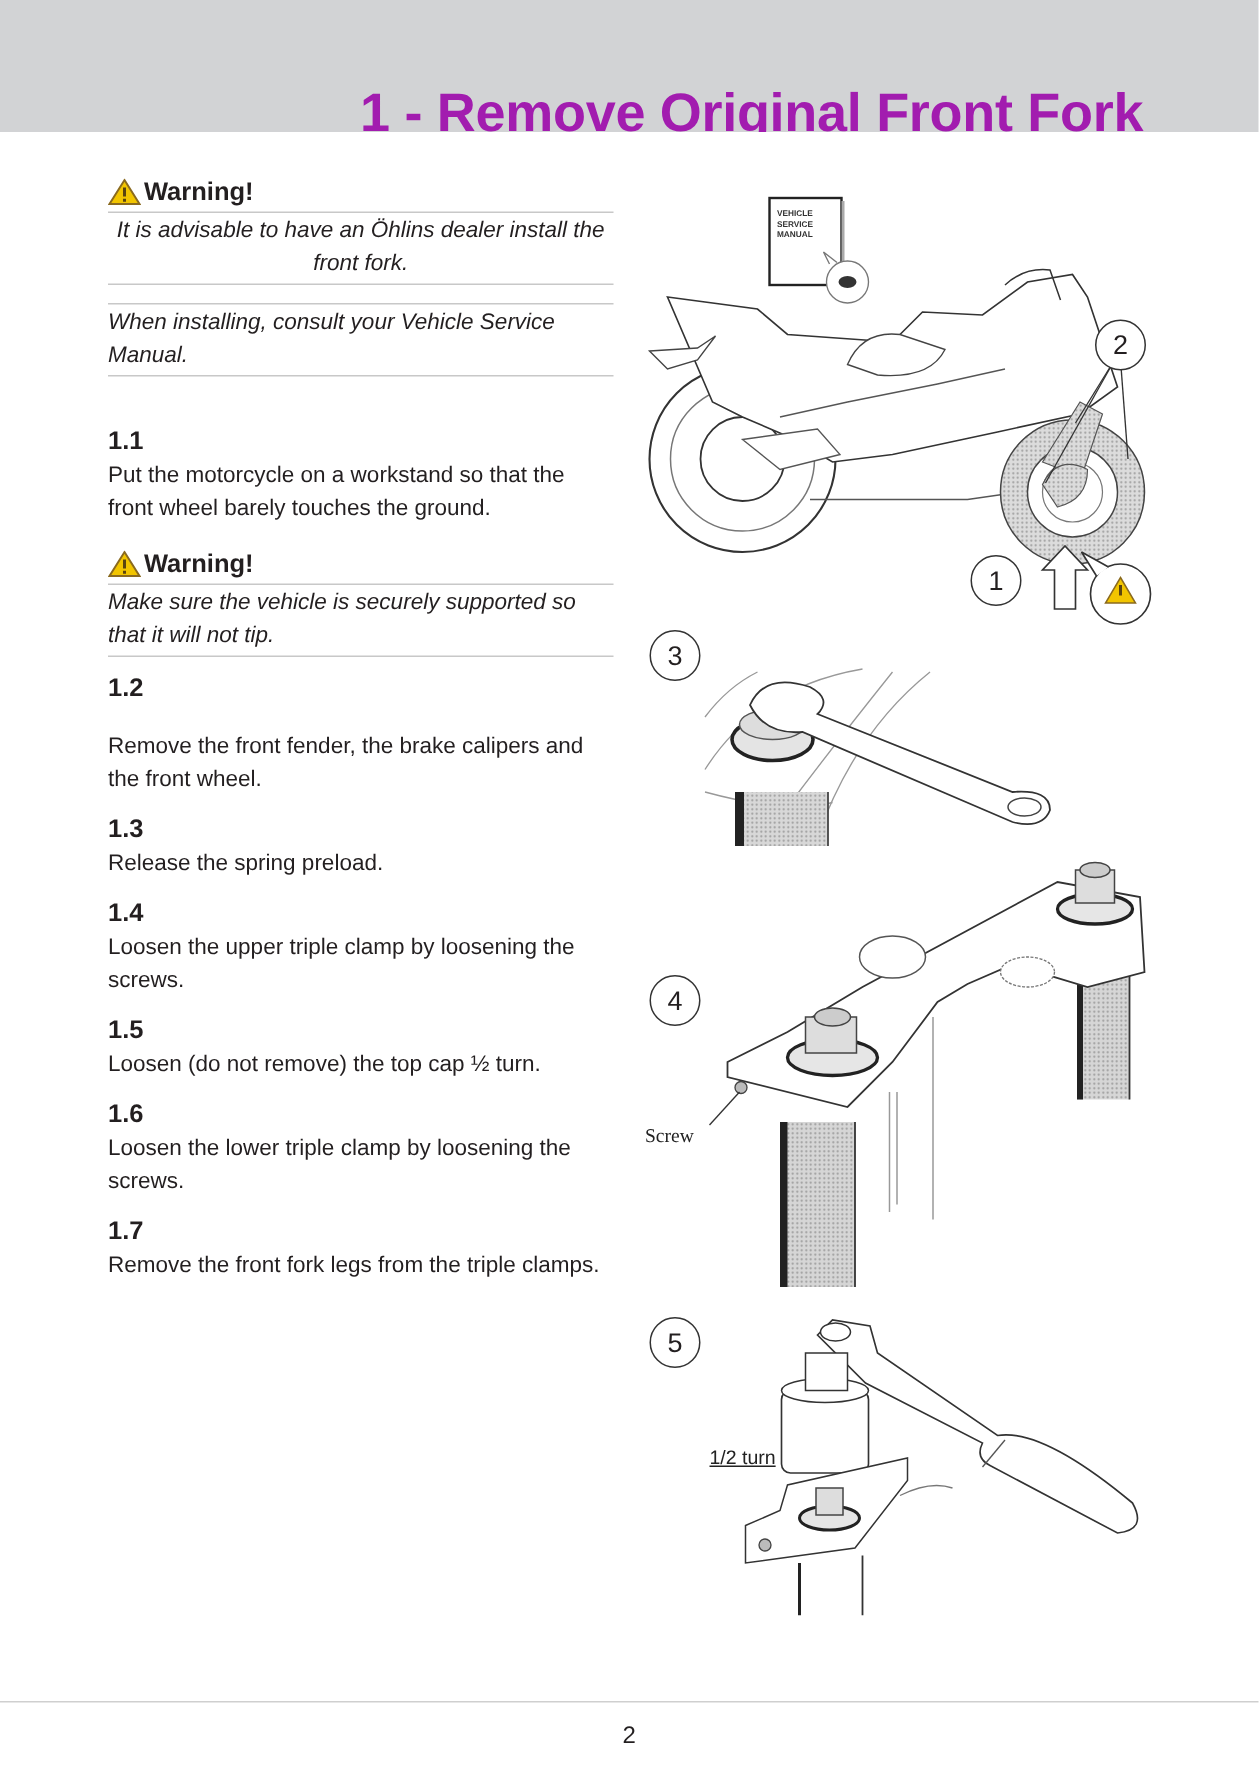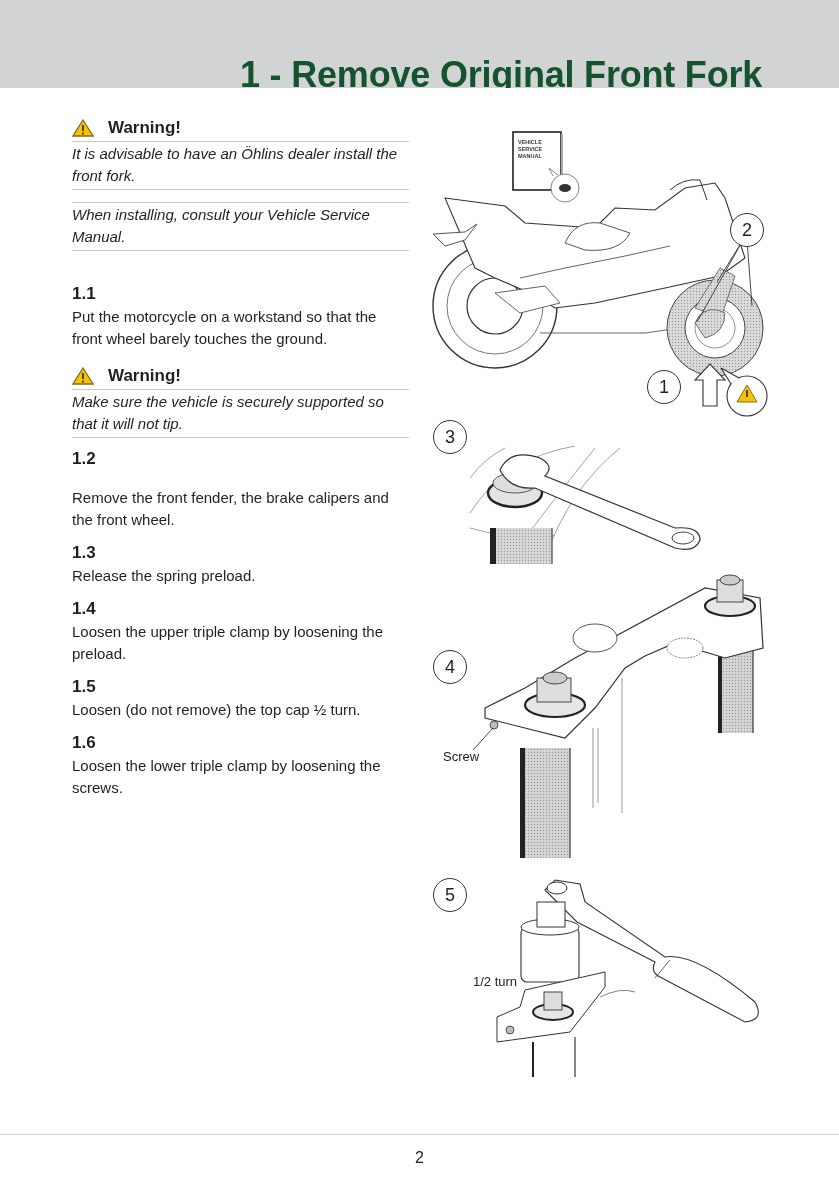--- a/index.html
+++ b/index.html
@@ -1,26 +1,26 @@
 <!DOCTYPE html>
 <html><head>
 <meta charset="utf-8">
 <style>
   html, body { margin: 0; padding: 0; background: #ffffff; }
   body { width: 839px; height: 1190px; position: relative; overflow: hidden;
          font-family: "Liberation Sans", "DejaVu Sans", sans-serif; color: #231f20; }
   .header { position: absolute; left: 0; top: 0; width: 839px; height: 88px;
             background: #d2d3d5; overflow: hidden; }
   .header-title { position: absolute; left: 240px; top: 57px; margin: 0;
-                  font-size: 36px; font-weight: bold; color: #14532d;
+                  font-size: 36px; font-weight: bold; color: #a21caf;
                   letter-spacing: -0.2px; white-space: nowrap; line-height: 1; }
   .col { position: absolute; left: 72px; top: 116px; width: 337px; }
   .rule { height: 0; border-top: 1px solid #c8c8c8; }
   .warn-head { display: flex; align-items: center; font-size: 17px; font-weight: bold;
-               height: 24px; padding-bottom: 1px; gap: 12px; }
+               height: 24px; padding-bottom: 1px; }
   .warn-head svg { margin-right: 2px; }
   .italic { font-style: italic; font-size: 15px; line-height: 22px; }
   .step-num { font-weight: bold; font-size: 17px; line-height: 22px; }
   .step-text { font-size: 15px; line-height: 22px; }
   .fig { position: absolute; }
   .callout { position: absolute; width: 34px; height: 34px; border: 1.3px solid #333;
              border-radius: 50%; background: #fff; font-size: 18px; display: flex;
              align-items: center; justify-content: center; box-sizing: border-box; }
   .label { position: absolute; font-size: 13px; color: #222; }
   .footer-rule { position: absolute; left: 0; top: 1134px; width: 839px; border-top: 1px solid #cfcfcf; }
@@ -38,21 +38,21 @@
   <div>
     <div class="warn-head">
       <svg width="22" height="18" viewBox="0 0 22 18">
         <polygon points="11,1 21,17 1,17" fill="#f2c500" stroke="#8a6a1f" stroke-width="1.3"></polygon>
         <rect x="10" y="6" width="2" height="6" fill="#5a4410"></rect>
         <rect x="10" y="13.5" width="2" height="2" fill="#5a4410"></rect>
       </svg>
       <span>Warning!</span>
     </div>
     <div class="rule"></div>
-    <div class="italic" style="padding:1px 0 2px 0;">It is advisable to have an Öhlins dealer install the front fork.</div>
+    <div class="italic" style="padding:1px 0 2px 0;text-align:center;">It is advisable to have an Öhlins dealer install the front fork.</div>
     <div class="rule"></div>
     <div style="height:12px;"></div>
     <div class="rule"></div>
     <div class="italic" style="padding:1px 0 2px 0;">When installing, consult your Vehicle Service Manual.</div>
     <div class="rule"></div>
   </div>
 
   <div style="height:32px;"></div>
 
   <div>
@@ -83,33 +83,37 @@
     <div class="step-text" style="margin-top:17px;">Remove the front fender, the brake calipers and the front wheel.</div>
   </div>
   <div style="height:11px;"></div>
   <div>
     <div class="step-num">1.3</div>
     <div class="step-text" style="margin-top:1px;">Release the spring preload.</div>
   </div>
   <div style="height:11px;"></div>
   <div>
     <div class="step-num">1.4</div>
-    <div class="step-text" style="margin-top:1px;">Loosen the upper triple clamp by loosening the preload.</div>
+    <div class="step-text" style="margin-top:1px;">Loosen the upper triple clamp by loosening the screws.</div>
   </div>
   <div style="height:11px;"></div>
   <div>
     <div class="step-num">1.5</div>
     <div class="step-text" style="margin-top:1px;">Loosen (do not remove) the top cap ½ turn.</div>
   </div>
   <div style="height:11px;"></div>
   <div>
     <div class="step-num">1.6</div>
     <div class="step-text" style="margin-top:1px;">Loosen the lower triple clamp by loosening the screws.</div>
   </div>
   <div style="height:11px;"></div>
+  <div>
+    <div class="step-num">1.7</div>
+    <div class="step-text" style="margin-top:1px;">Remove the front fork legs from the triple clamps.</div>
+  </div>
 </div>
 
 <div class="fig" style="left:425px; top:128px; width:350px; height:290px;">
   <svg width="350" height="290" viewBox="0 0 350 290">
     <defs>
       <pattern id="dots" width="3" height="3" patternUnits="userSpaceOnUse">
         <rect width="3" height="3" fill="#dcdcdc"></rect>
           <circle cx="1.5" cy="1.5" r="0.7" fill="#9a9a9a"></circle>
       </pattern>
     </defs>
@@ -213,21 +217,21 @@
     <ellipse cx="130" cy="110" rx="12" ry="6" fill="#ccc" stroke="#444" stroke-width="1"></ellipse>
 
     <ellipse cx="305" cy="38" rx="25" ry="10" fill="#e6e6e6" stroke="#222" stroke-width="2.2"></ellipse>
     <rect x="292" y="12" width="26" height="22" fill="#ddd" stroke="#444" stroke-width="1"></rect>
     <ellipse cx="305" cy="12" rx="10" ry="5" fill="#ccc" stroke="#444" stroke-width="1"></ellipse>
 
     <circle cx="69" cy="157" r="4" fill="#bbb" stroke="#444" stroke-width="0.9"></circle>
     <line x1="68" y1="160" x2="48" y2="182" stroke="#333" stroke-width="0.9"></line>
   </svg>
   <div class="callout" style="left:8px; top:82px;">4</div>
-  <div class="label" style="left:18px; top:181px;">Screw</div>
+  <div class="label" style="left:5px; top:181px;font-family:Liberation Serif, serif;">Screw</div>
 </div>
 
 <div class="fig" style="left:425px; top:872px; width:350px; height:205px;">
   <svg width="350" height="205" viewBox="0 0 350 205">
 
     <path d="M120 18 L130 8 L155 12 L160 30 L240 85 Q270 80 330 130 Q340 148 320 150 L235 105 Q225 100 230 90 L152 50 Z" fill="#fff" stroke="#333" stroke-width="1.1"></path>
     <line x1="245" y1="88" x2="230" y2="106" stroke="#555" stroke-width="0.9"></line>
     <ellipse cx="132" cy="16" rx="10" ry="6" fill="#fff" stroke="#333" stroke-width="1"></ellipse>
 
     <rect x="96" y="55" width="58" height="55" rx="6" fill="#fff" stroke="#333" stroke-width="1.1"></rect>
@@ -236,17 +240,17 @@
 
     <path d="M72 145 L95 135 L100 118 L180 100 L180 115 L145 160 L72 170 Z" fill="#fff" stroke="#333" stroke-width="1"></path>
     <path d="M175 125 Q195 115 210 120" fill="none" stroke="#777" stroke-width="0.9"></path>
     <ellipse cx="128" cy="140" rx="20" ry="8" fill="#e6e6e6" stroke="#222" stroke-width="2"></ellipse>
     <rect x="119" y="120" width="18" height="18" fill="#ddd" stroke="#444" stroke-width="1"></rect>
     <circle cx="85" cy="158" r="4" fill="#bbb" stroke="#444" stroke-width="0.9"></circle>
     <line x1="108" y1="170" x2="108" y2="205" stroke="#222" stroke-width="2"></line>
     <line x1="150" y1="165" x2="150" y2="205" stroke="#333" stroke-width="1.2"></line>
   </svg>
   <div class="callout" style="left:8px; top:6px;">5</div>
-  <div class="label" style="left:48px; top:102px;">1/2 turn</div>
+  <div class="label" style="left:48px; top:92px;text-decoration:underline;">1/2 turn</div>
 </div>
 
 <div class="footer-rule"></div>
 <div class="page-num">2</div>
 
 </body></html>

